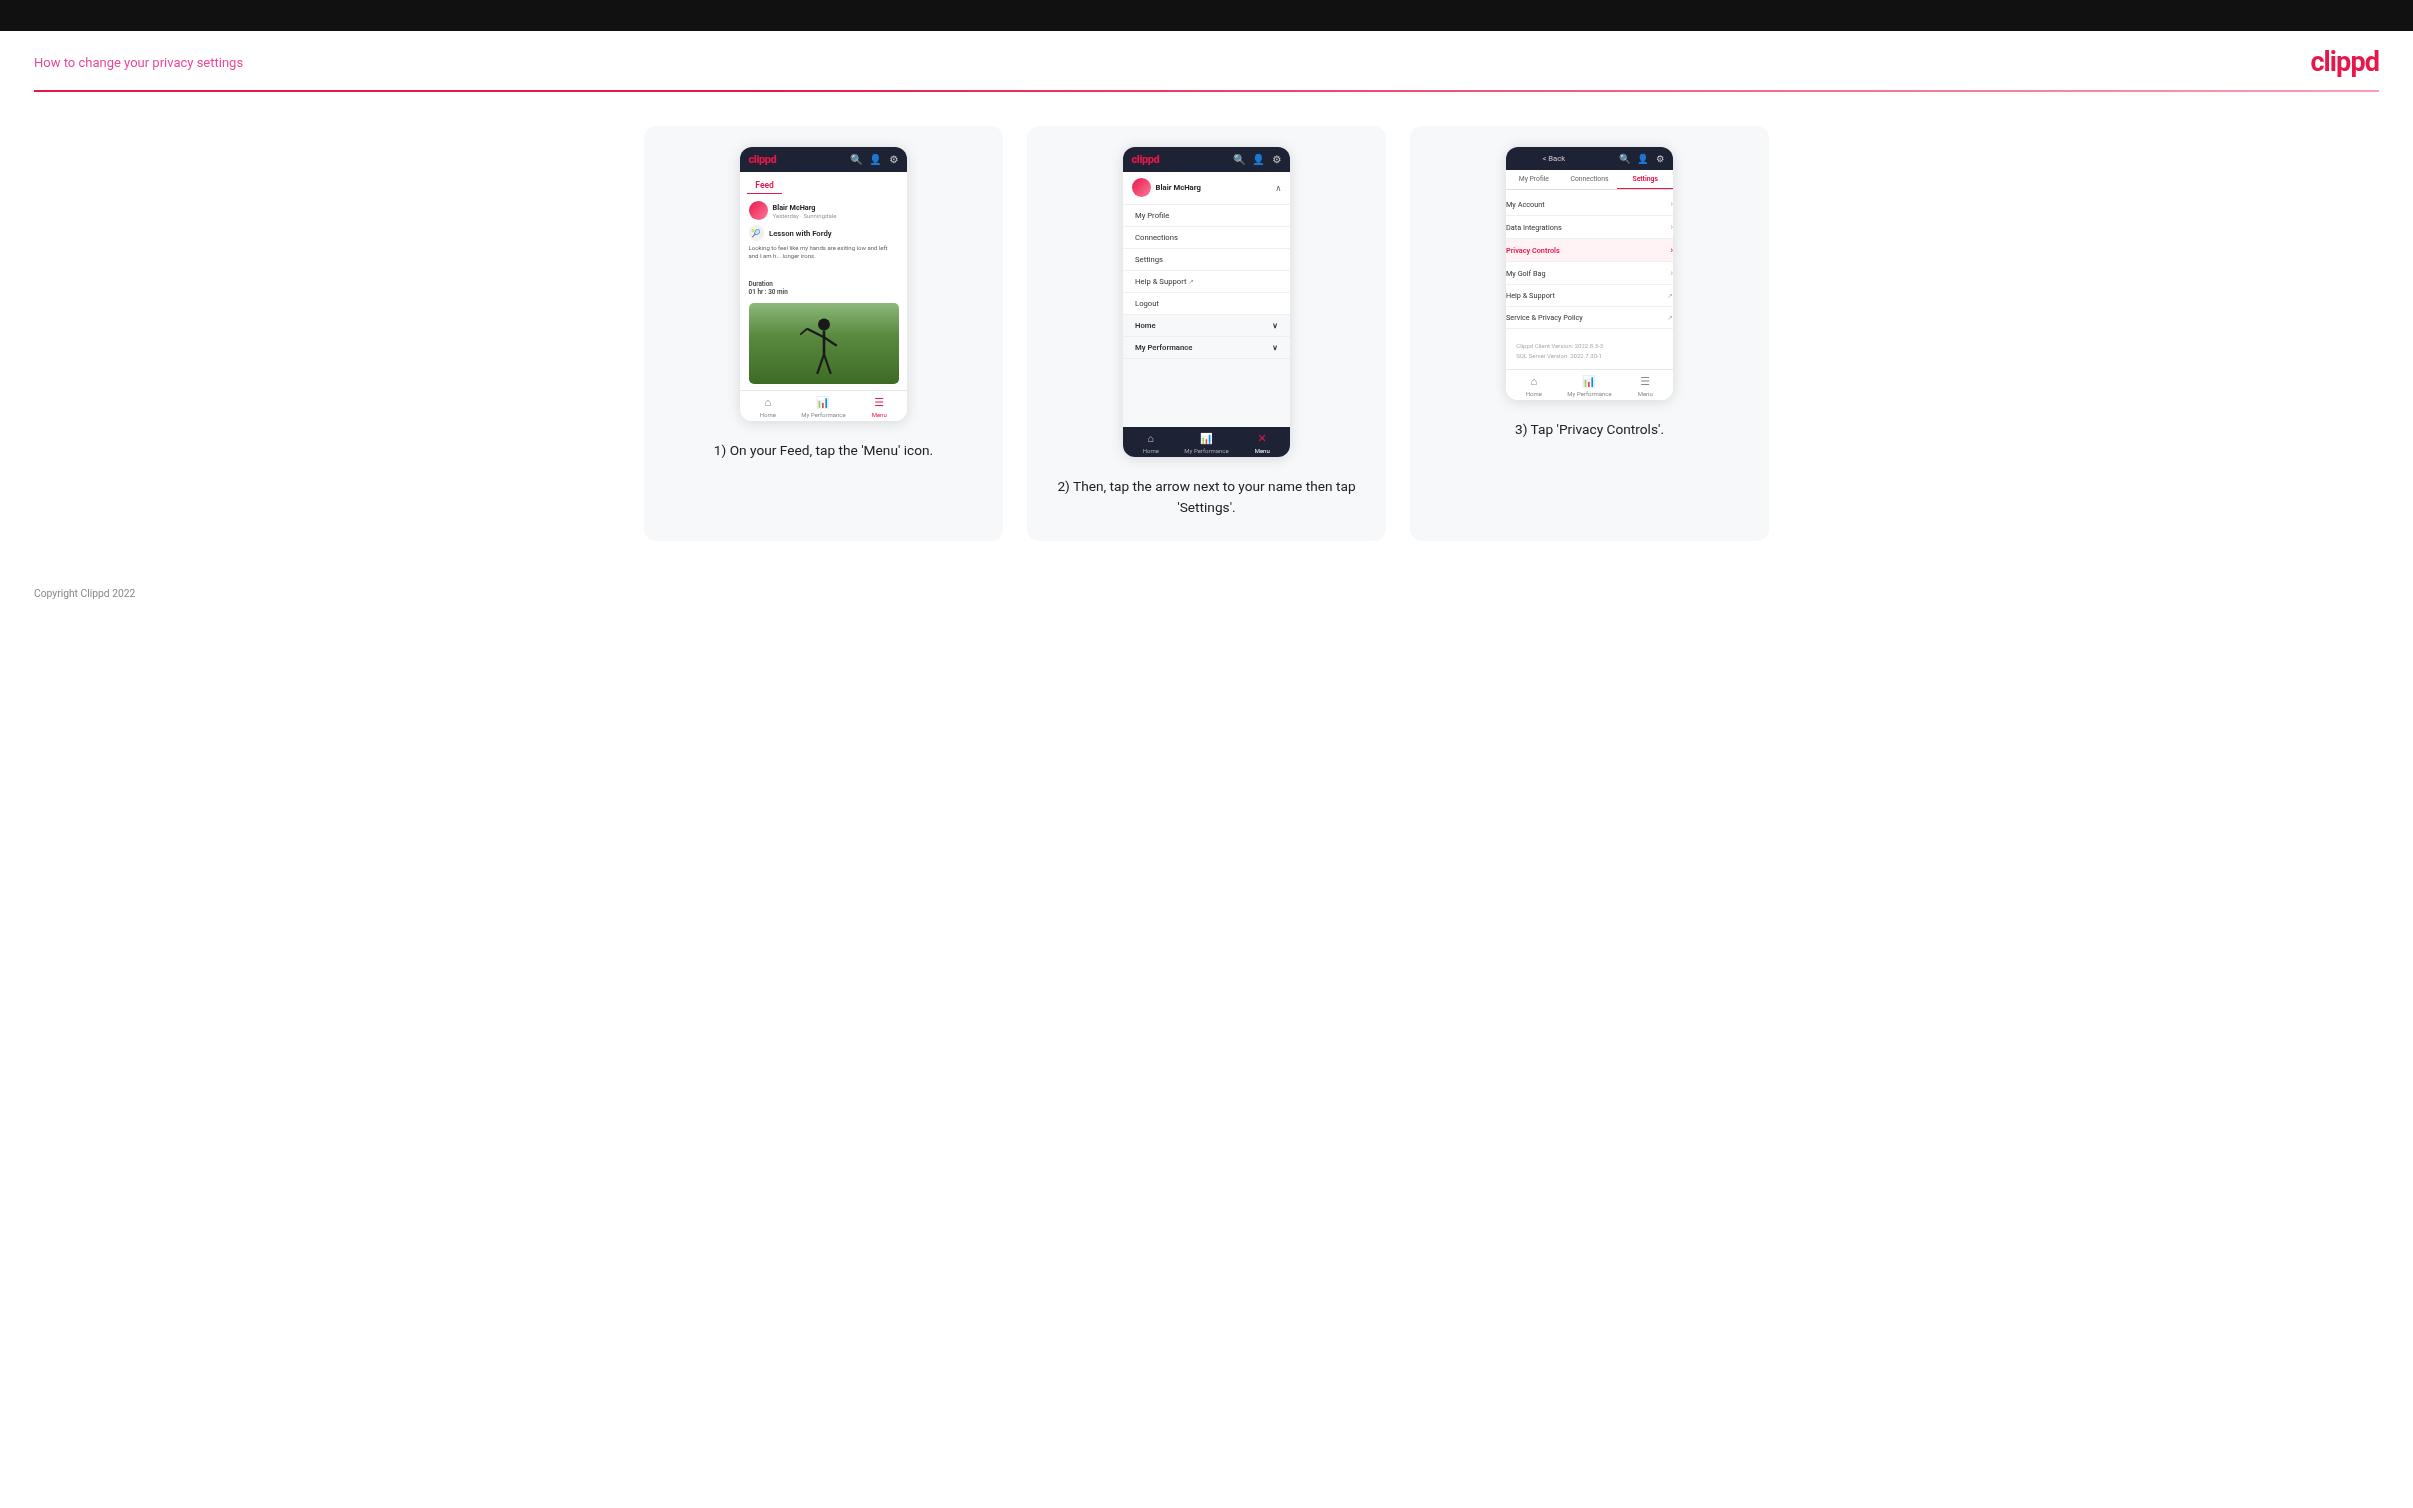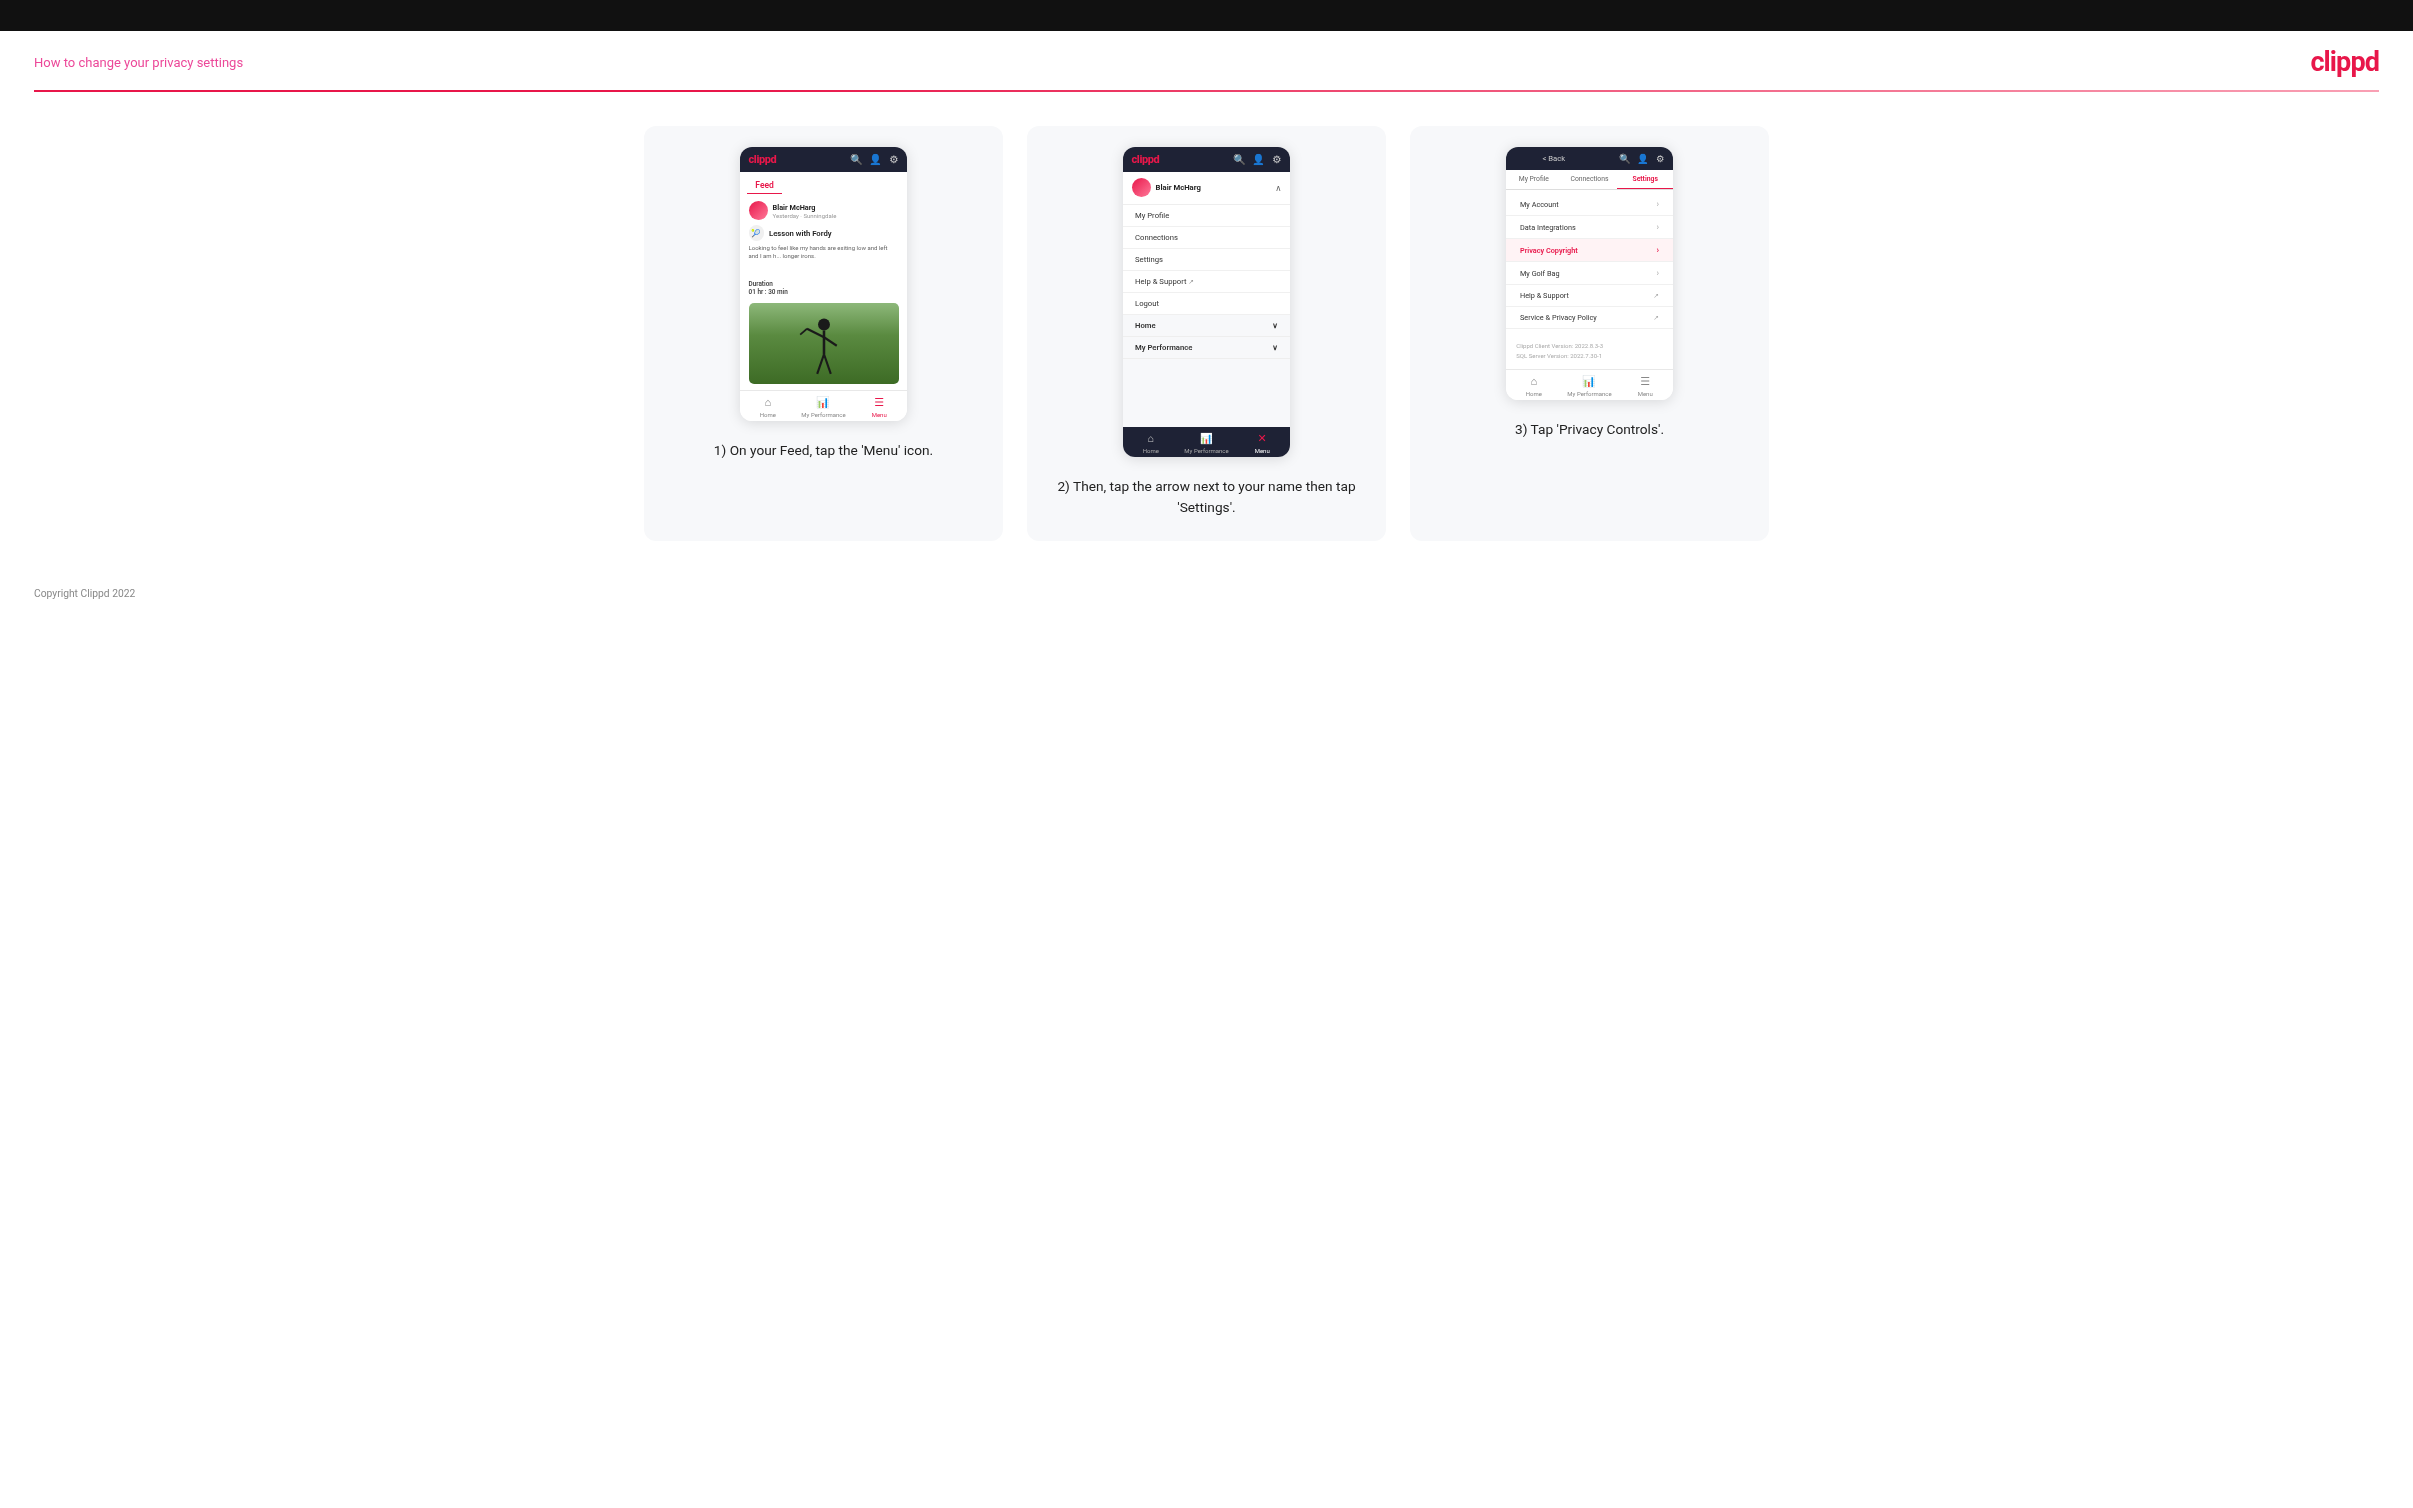--- a/index.html
+++ b/index.html
@@ -349,21 +349,21 @@
       font-weight: 700;
     }
     .phone3-settings-list {
       background: #fff;
       padding: 3.4px 0;
     }
     .phone3-setting-item {
       display: flex;
       align-items: center;
       justify-content: space-between;
-      padding: 6px 14px;
+      padding: 6px 0;
       border-bottom: 0.9px solid #f0f0f0;
       font-size: 7.3px;
       color: #333;
     }
     .phone3-setting-item.active {
       background: #fff3f5;
       color: #e8174a;
       font-weight: 600;
     }
     .phone3-chevron {
@@ -550,21 +550,21 @@
         <div class="phone3-settings-list">
           <div class="phone3-setting-item">
             <span>My Account</span>
             <span class="phone3-chevron">›</span>
           </div>
           <div class="phone3-setting-item">
             <span>Data Integrations</span>
             <span class="phone3-chevron">›</span>
           </div>
           <div class="phone3-setting-item active">
-            <span>Privacy Copyright</span>
+            <span>Privacy Controls</span>
             <span class="phone3-chevron active">›</span>
           </div>
           <div class="phone3-setting-item">
             <span>My Golf Bag</span>
             <span class="phone3-chevron">›</span>
           </div>
           <div class="phone3-setting-item">
             <span>Help &amp; Support</span>
             <span class="phone3-external">↗</span>
           </div>

